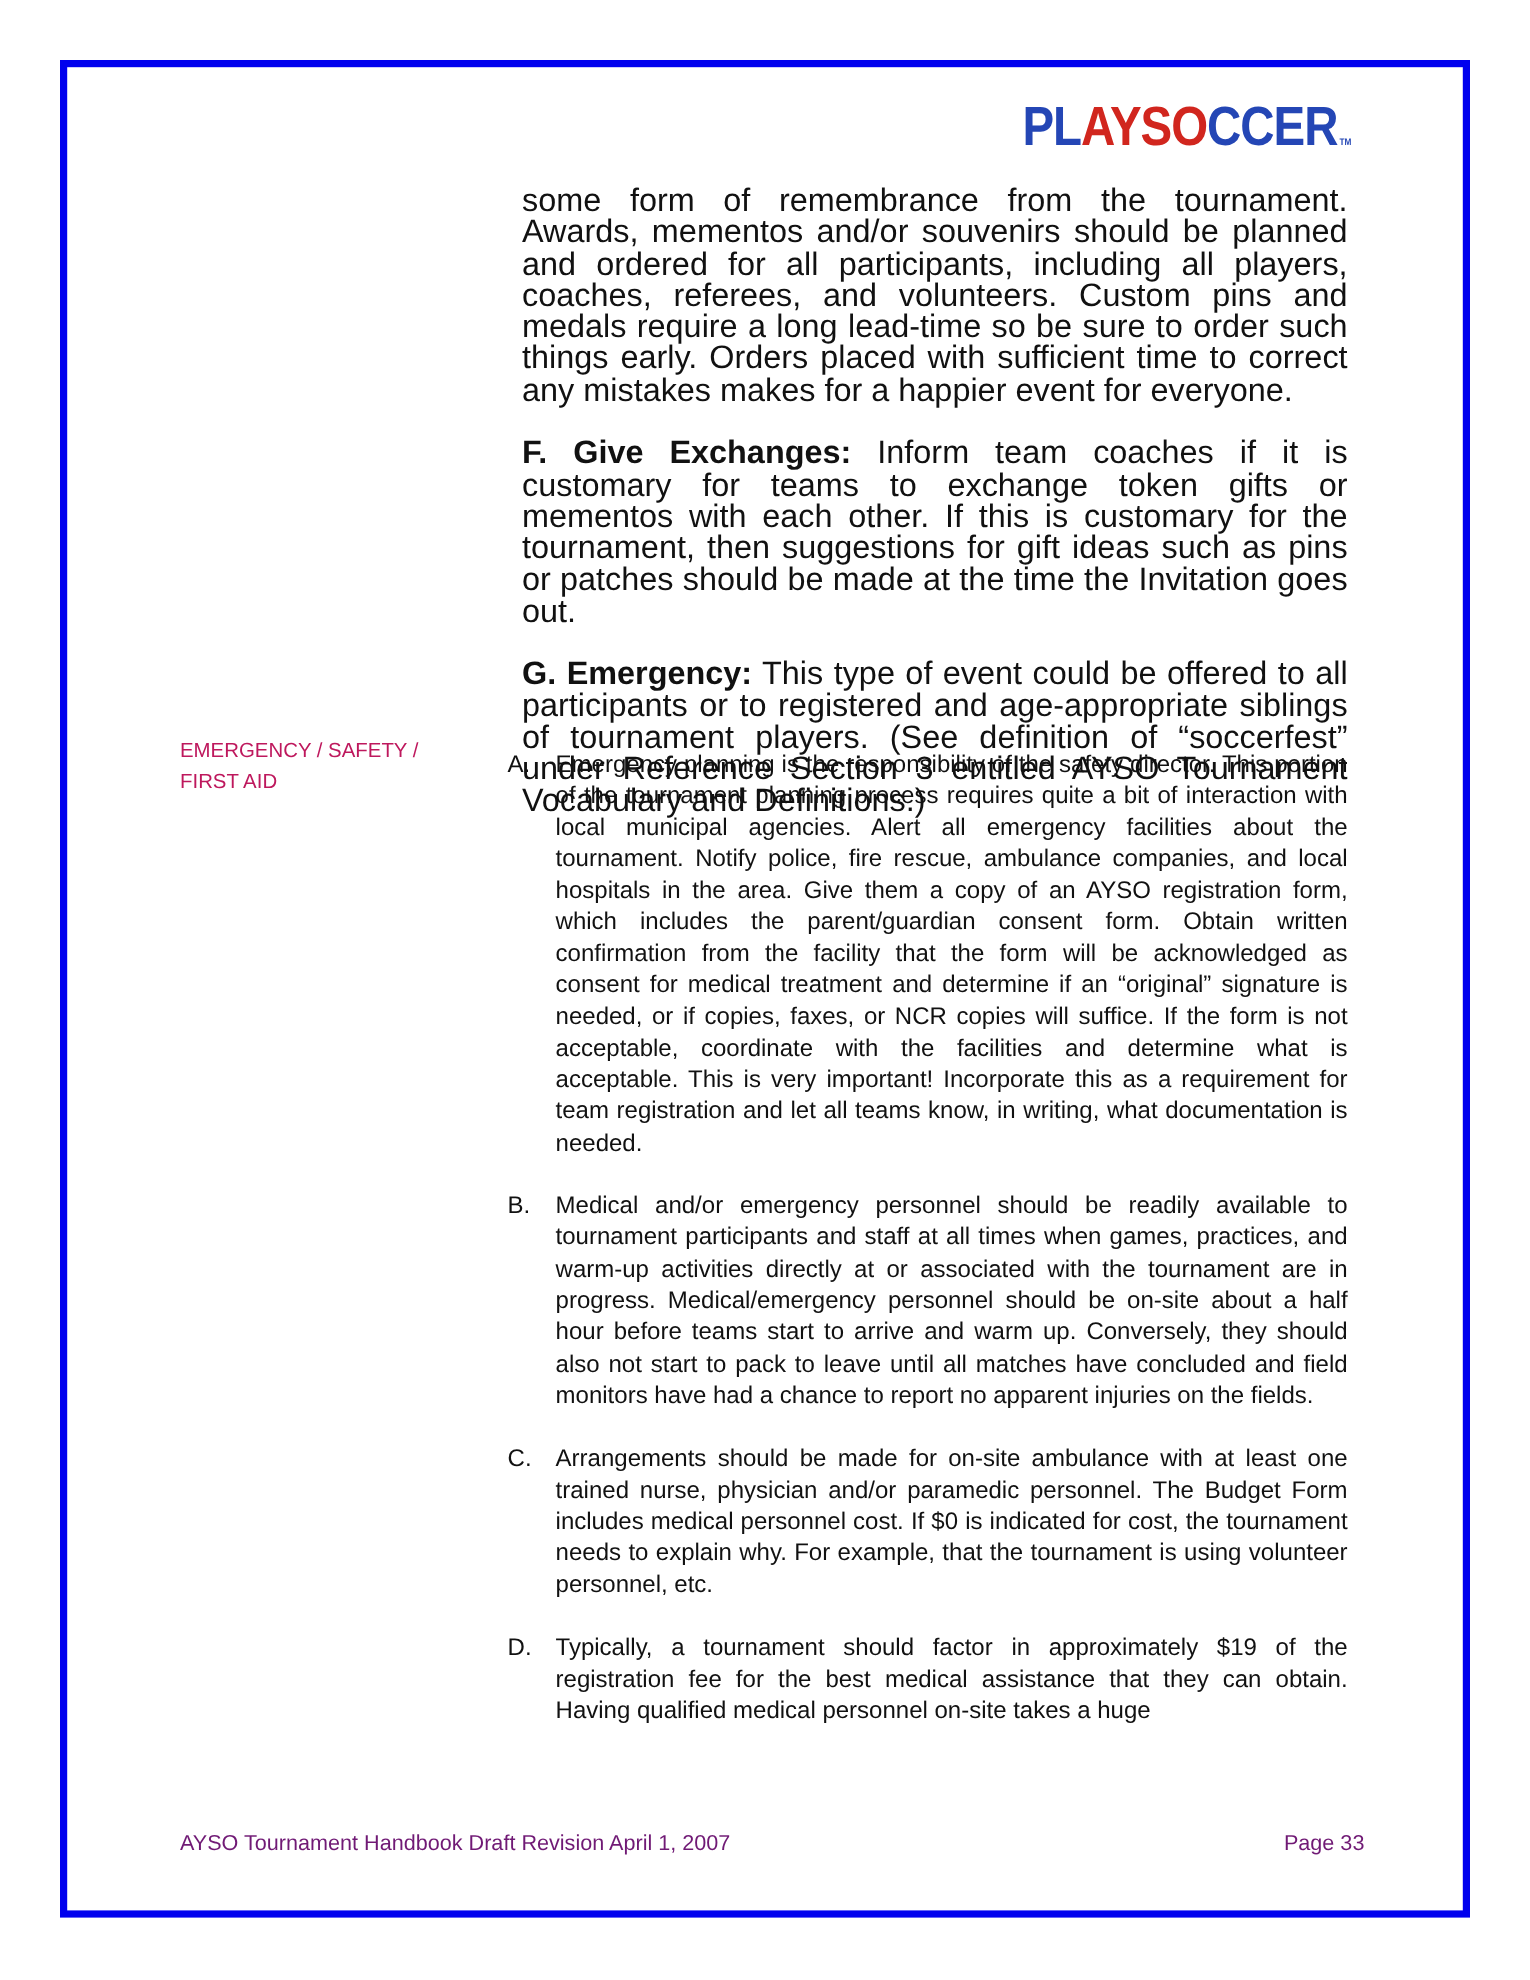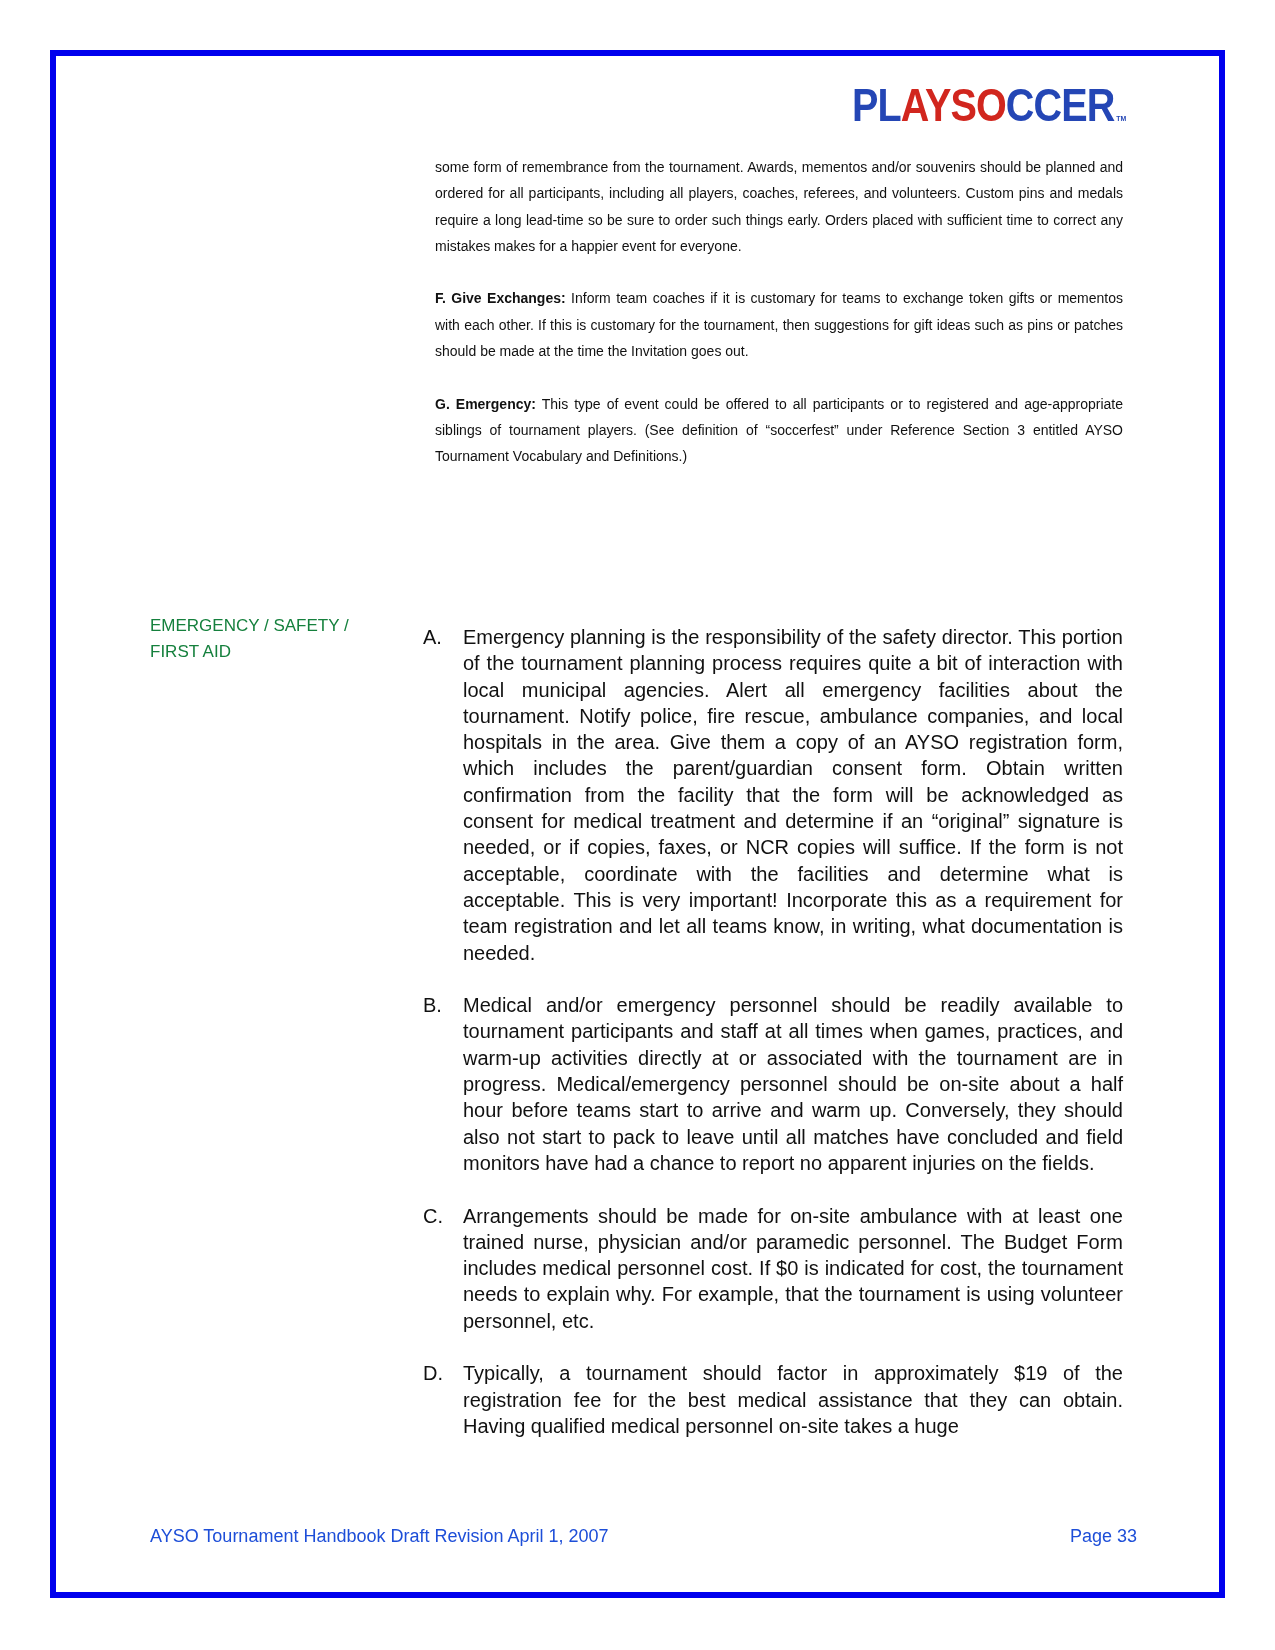--- a/index.html
+++ b/index.html
@@ -6,30 +6,30 @@
     body { width: 1275px; height: 1650px; position: relative; overflow: hidden;
            font-family: "Liberation Sans", sans-serif; color: #111111; }
     .frame { position: absolute; left: 50px; top: 50px; width: 1163px; height: 1536px;
              border: 6px solid #0000ee; background: #fff; }
     .logo { position: absolute; left: 852px; top: 80px; font-family: "Liberation Sans", sans-serif;
             font-weight: bold; font-size: 46px; letter-spacing: -1px; line-height: 50px;
             transform: scaleX(0.86); transform-origin: left center; white-space: nowrap; }
     .logo .blue { color: #2446b5; }
     .logo .red { color: #d1261e; }
     .logo .tm { font-size: 8px; color: #2446b5; letter-spacing: 0; vertical-align: baseline; margin-left: 2px; }
-    .col { position: absolute; left: 435px; width: 688px; font-size: 14px; line-height: 26.3px; }
+    .col { position: absolute; left: 435px; width: 688px; font-size: 27px; line-height: 26.3px; }
     .col p { margin: 0 0 26.3px 0; text-align: justify; }
     .col b { font-weight: bold; }
     .sidebar { position: absolute; left: 150px; top: 613px; width: 250px; font-size: 17px;
-               line-height: 26.3px; text-transform: uppercase; color: #15803d; }
+               line-height: 26.3px; text-transform: uppercase; color: #be185d; }
     .list { position: absolute; left: 423px; width: 700px; top: 624px; font-size: 20px; line-height: 26.3px; }
     .item { display: flex; margin-bottom: 26.3px; }
     .item .marker { width: 40px; flex: 0 0 40px; }
     .item .text { flex: 1; text-align: justify; }
-    .footer { position: absolute; top: 1524px; font-size: 18px; line-height: 24px; color: #1d4ed8; }
+    .footer { position: absolute; top: 1524px; font-size: 18px; line-height: 24px; color: #701a75; }
     .footer.left { left: 150px; }
     .footer.right { right: 138px; }
   </style>
 </head>
 <body>
 
 <div class="frame"></div>
 
 <div class="logo">
   <span class="blue">PL</span><span class="red">AYSO</span><span class="blue">CCER</span><span class="tm">TM</span>

